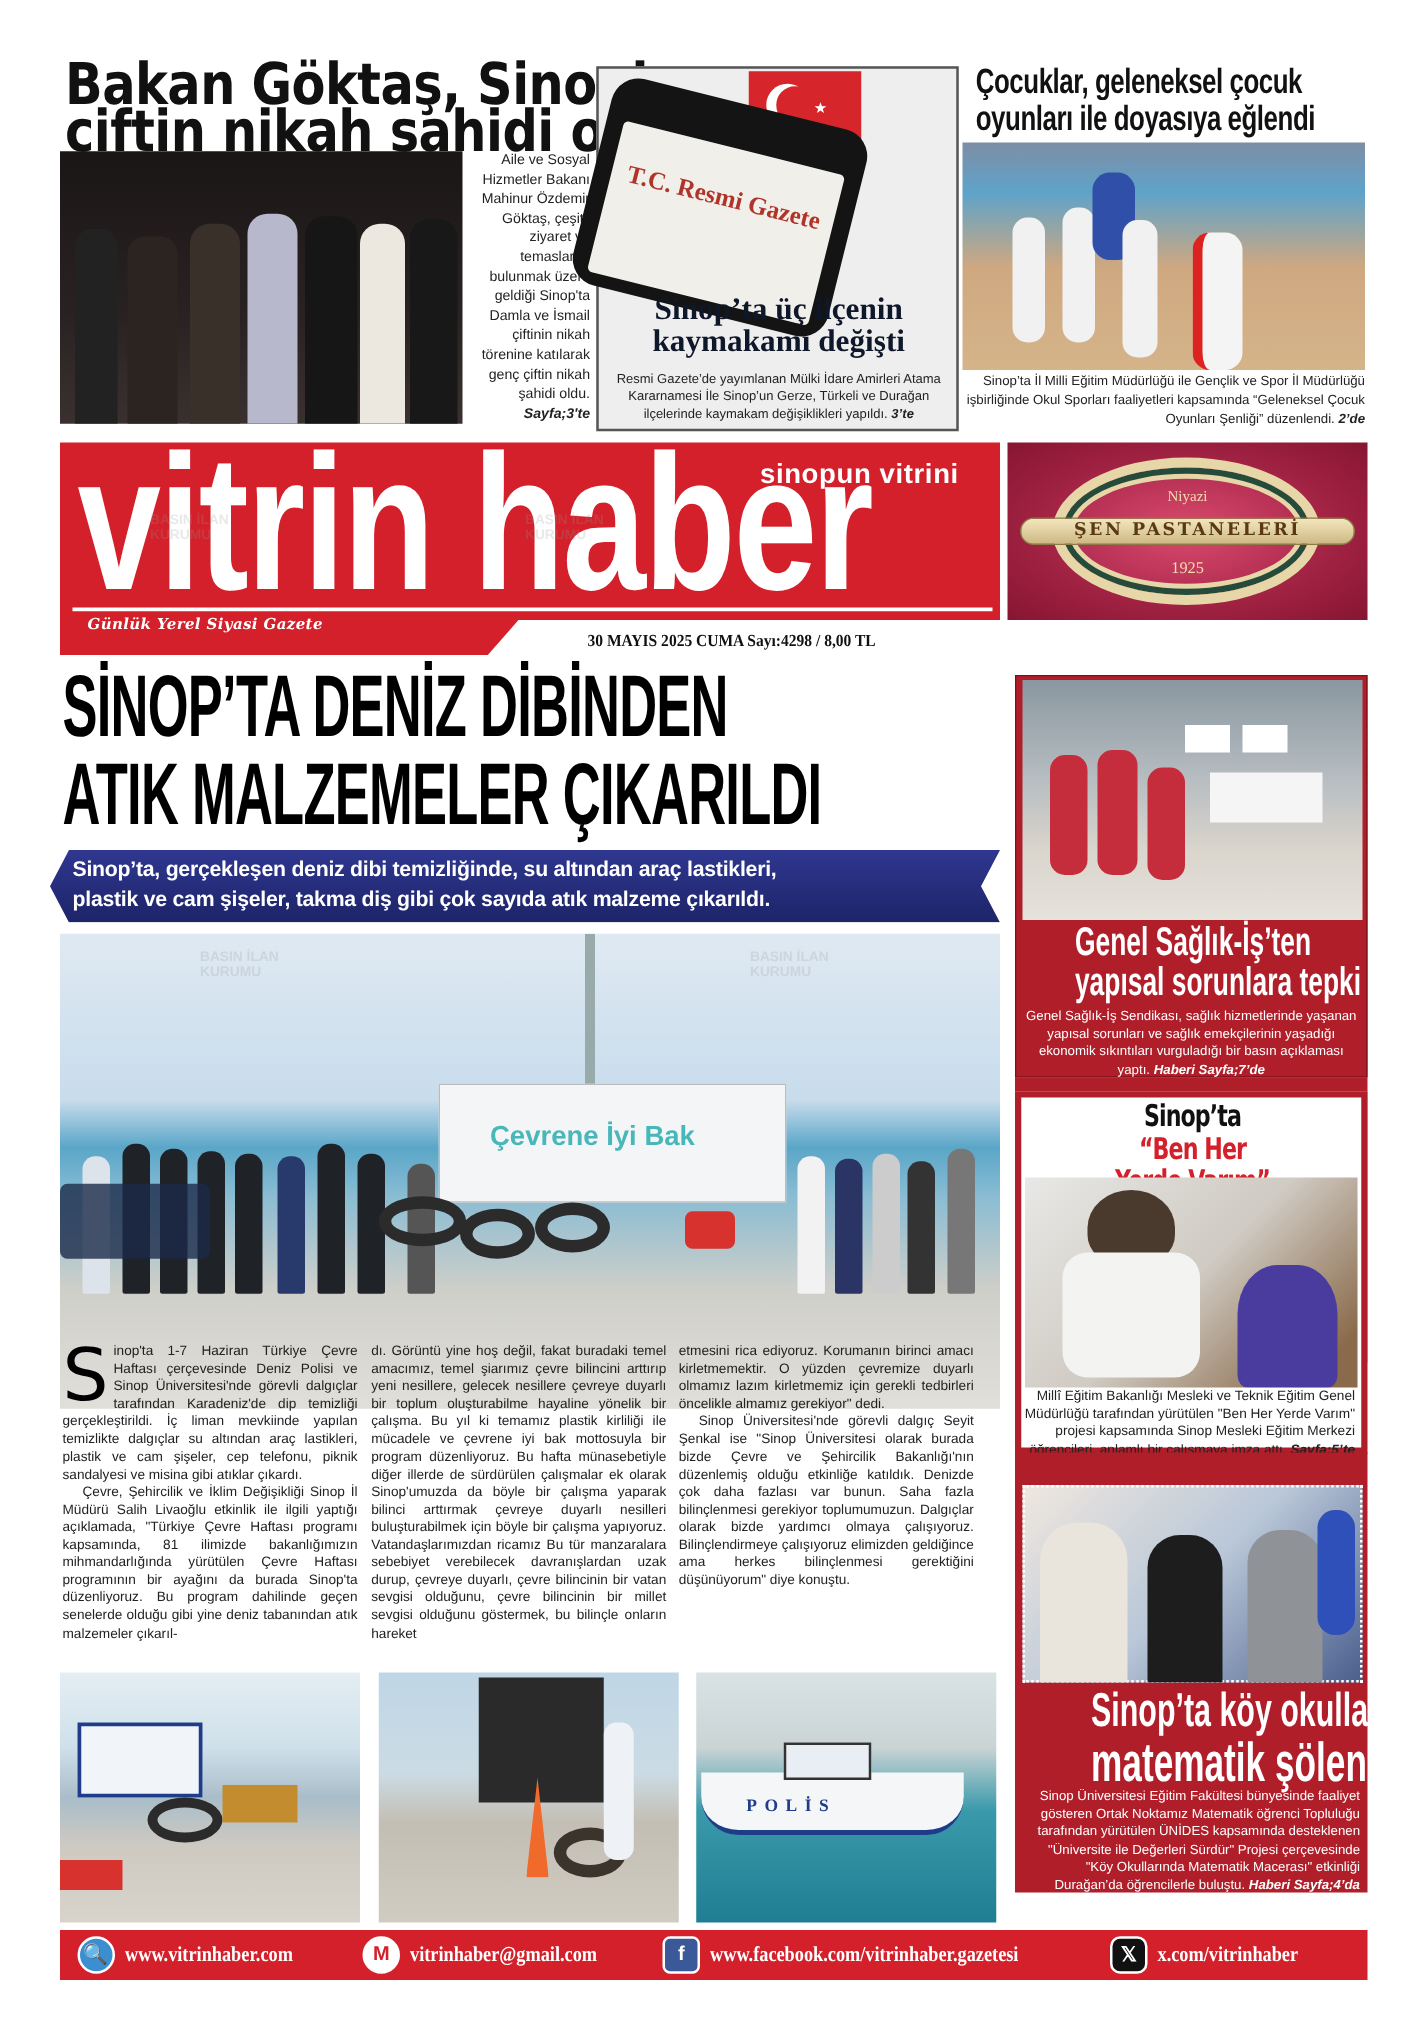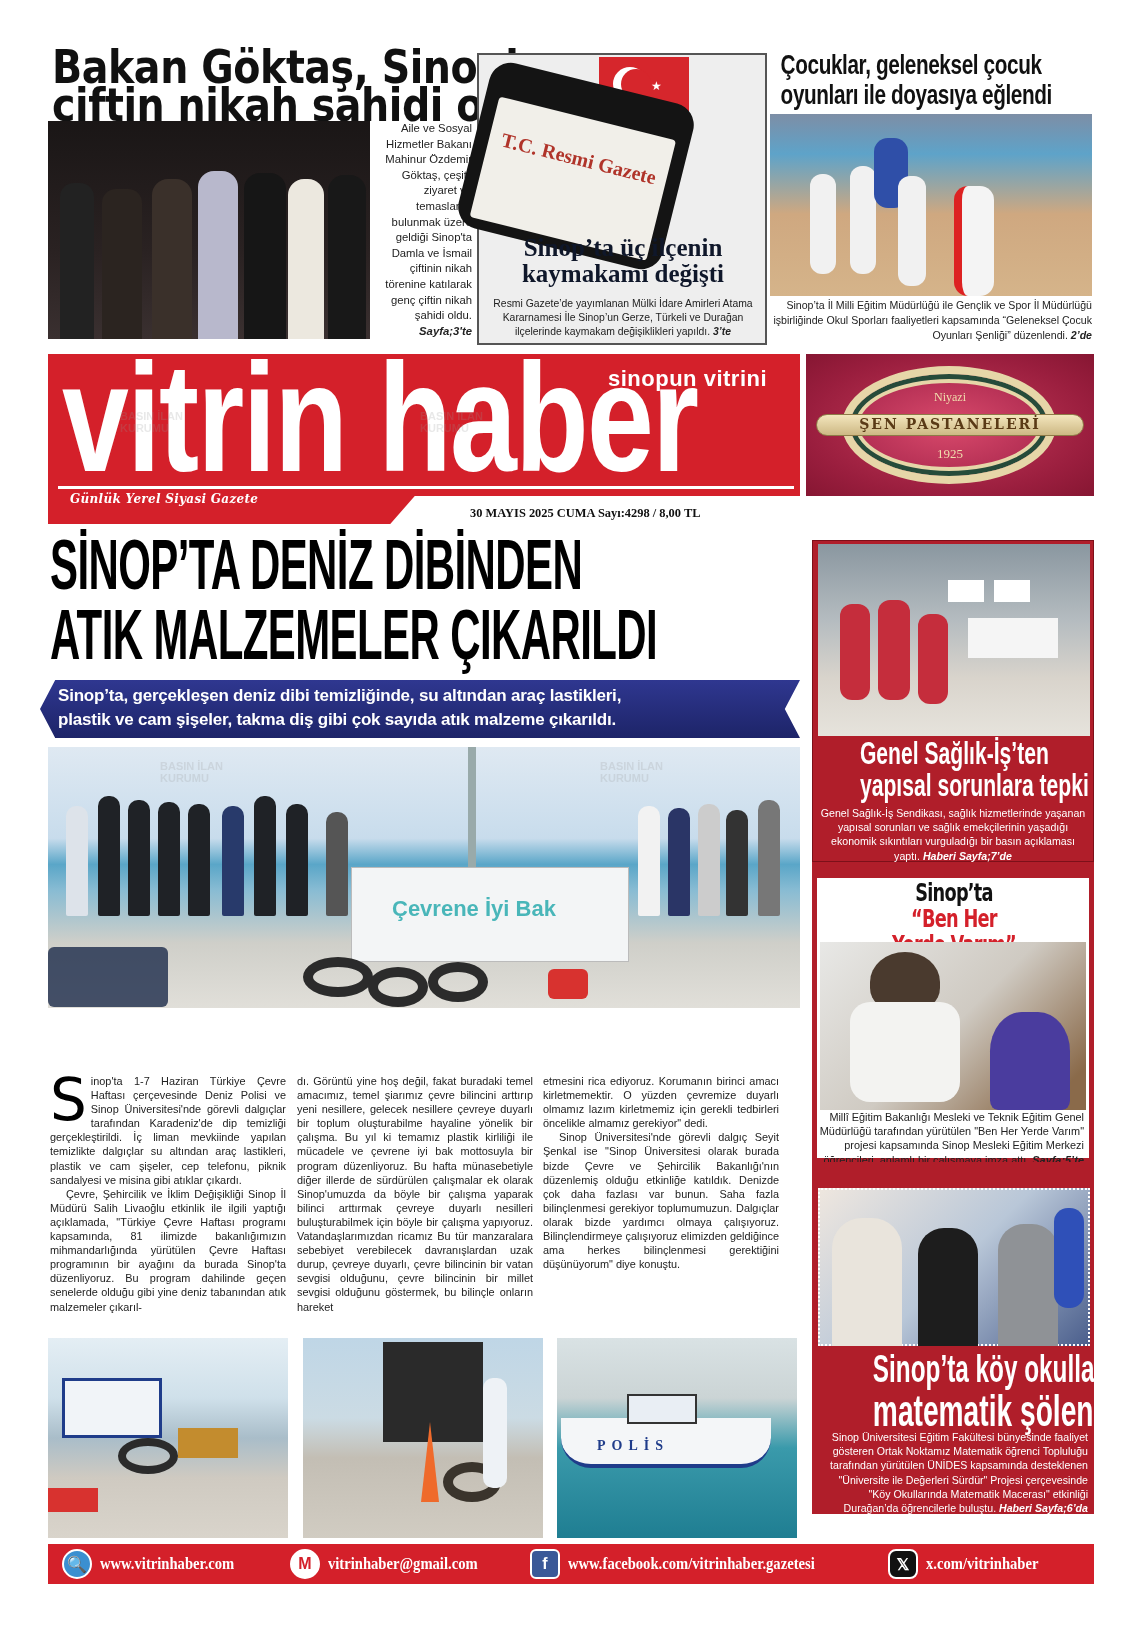--- a/index.html
+++ b/index.html
@@ -38,21 +38,21 @@
   .ad-name { position:absolute; left: 0; width: 288px; top: 62px; text-align:center; font-family:"DejaVu Serif", serif; font-size: 14px; letter-spacing: 2px; color: #5a3a16; font-weight: 700; }
   .ad-top { position:absolute; left:0; width:288px; top: 36px; text-align:center; font-family:"Liberation Serif", serif; font-size: 12px; color: #f1dfae; }
   .ad-year { position:absolute; left:0; width:288px; top: 92px; text-align:center; font-family:"Liberation Serif", serif; font-size: 13px; color: #f1dfae; }
 
   
   .main-head { left: 50px; top: 530px; font-size: 60px; line-height: 62px; font-weight: 700; color: #000; transform: scaleX(0.62); transform-origin: left top; white-space: nowrap; letter-spacing: -1px; }
   .spot-bg { left: 40px; top: 680px; width: 760px; height: 58px; background: linear-gradient(#2f3790, #1d2468); clip-path: polygon(2% 0,100% 0,98% 50%,100% 100%,2% 100%,0 50%); }
   .spot { left: 58px; top: 684px; width: 740px; font-size: 17px; line-height: 24px; color: #fff; font-weight: 700; letter-spacing: -0.2px; }
 
   
-  .main-photo { left: 48px; top: 747px; width: 752px; height: 261px; background: linear-gradient(#dfe9f2 0%, #c8dcec 35%, #5aa6c8 45%, #89bcd3 55%, #cfcfc9 75%, #e1dfd9 100%); }
+  .main-photo { left: 48px; top: 747px; width: 752px; height: 380px; background: linear-gradient(#dfe9f2 0%, #c8dcec 35%, #5aa6c8 45%, #89bcd3 55%, #cfcfc9 75%, #e1dfd9 100%); }
   .banner { position:absolute; left: 303px; top: 120px; width: 278px; height: 95px; background: #f3f5f6; border: 1px solid #bbb; }
   .banner-txt { position:absolute; left: 40px; top: 30px; font-size: 22px; font-weight: 900; color: #49b6b9; line-height: 22px; }
   .person { position: absolute; bottom: 92px; width: 22px; background: #1f2226; border-radius: 10px 10px 2px 2px; }
   .tire { position:absolute; border-radius: 50%; border: 10px solid #2b2b2b; background: transparent; }
 
   
   .col { position: absolute; top: 1074px; width: 236px; font-size: 10.9px; line-height: 14.1px; color: #222; text-align: justify; }
   .dropcap { float: left; font-size: 58px; line-height: 48px; margin: 2px 4px 0 0; font-family: "DejaVu Sans", sans-serif; color: #000; }
   .indent { text-indent: 16px; display:block; }
 
@@ -274,21 +274,21 @@
   <div style="position:absolute;left:100px;top:40px;width:60px;height:118px;background:#1d1d1d;border-radius:26px 26px 0 0;"></div>
   <div style="position:absolute;left:180px;top:36px;width:60px;height:122px;background:#8f9296;border-radius:26px 26px 0 0;"></div>
   <div style="position:absolute;left:236px;top:20px;width:30px;height:100px;background:#2f50b8;border-radius:14px;"></div>
 </div>
 <div class="abs rb3-title">
   <span style="font-size:38px;">Sinop’ta köy okullarına</span>
   <span style="font-size:44px;">matematik şöleni</span>
 </div>
 <div class="abs rb3-text">
   <span>Sinop Üniversitesi Eğitim Fakültesi bünyesinde faaliyet gösteren Ortak Noktamız Matematik öğrenci Topluluğu tarafından yürütülen ÜNİDES kapsamında desteklenen "Üniversite ile Değerleri Sürdür" Projesi çerçevesinde "Köy Okullarında Matematik Macerası" etkinliği Durağan’da öğrencilerle buluştu.</span>
-  <span class="sayfa">Haberi Sayfa;6’da</span>
+  <span class="sayfa">Haberi Sayfa;4’da</span>
 </div>
 
 <div class="abs footer"></div>
 <div class="f-item" style="left:62px;">
   <span class="f-icon" style="background:#3b8fd0;color:#fff;">🔍</span>
   <span class="f-label">www.vitrinhaber.com</span>
 </div>
 <div class="f-item" style="left:290px;">
   <span class="f-icon" style="color:#d4202a;">M</span>
   <span class="f-label">vitrinhaber@gmail.com</span>

